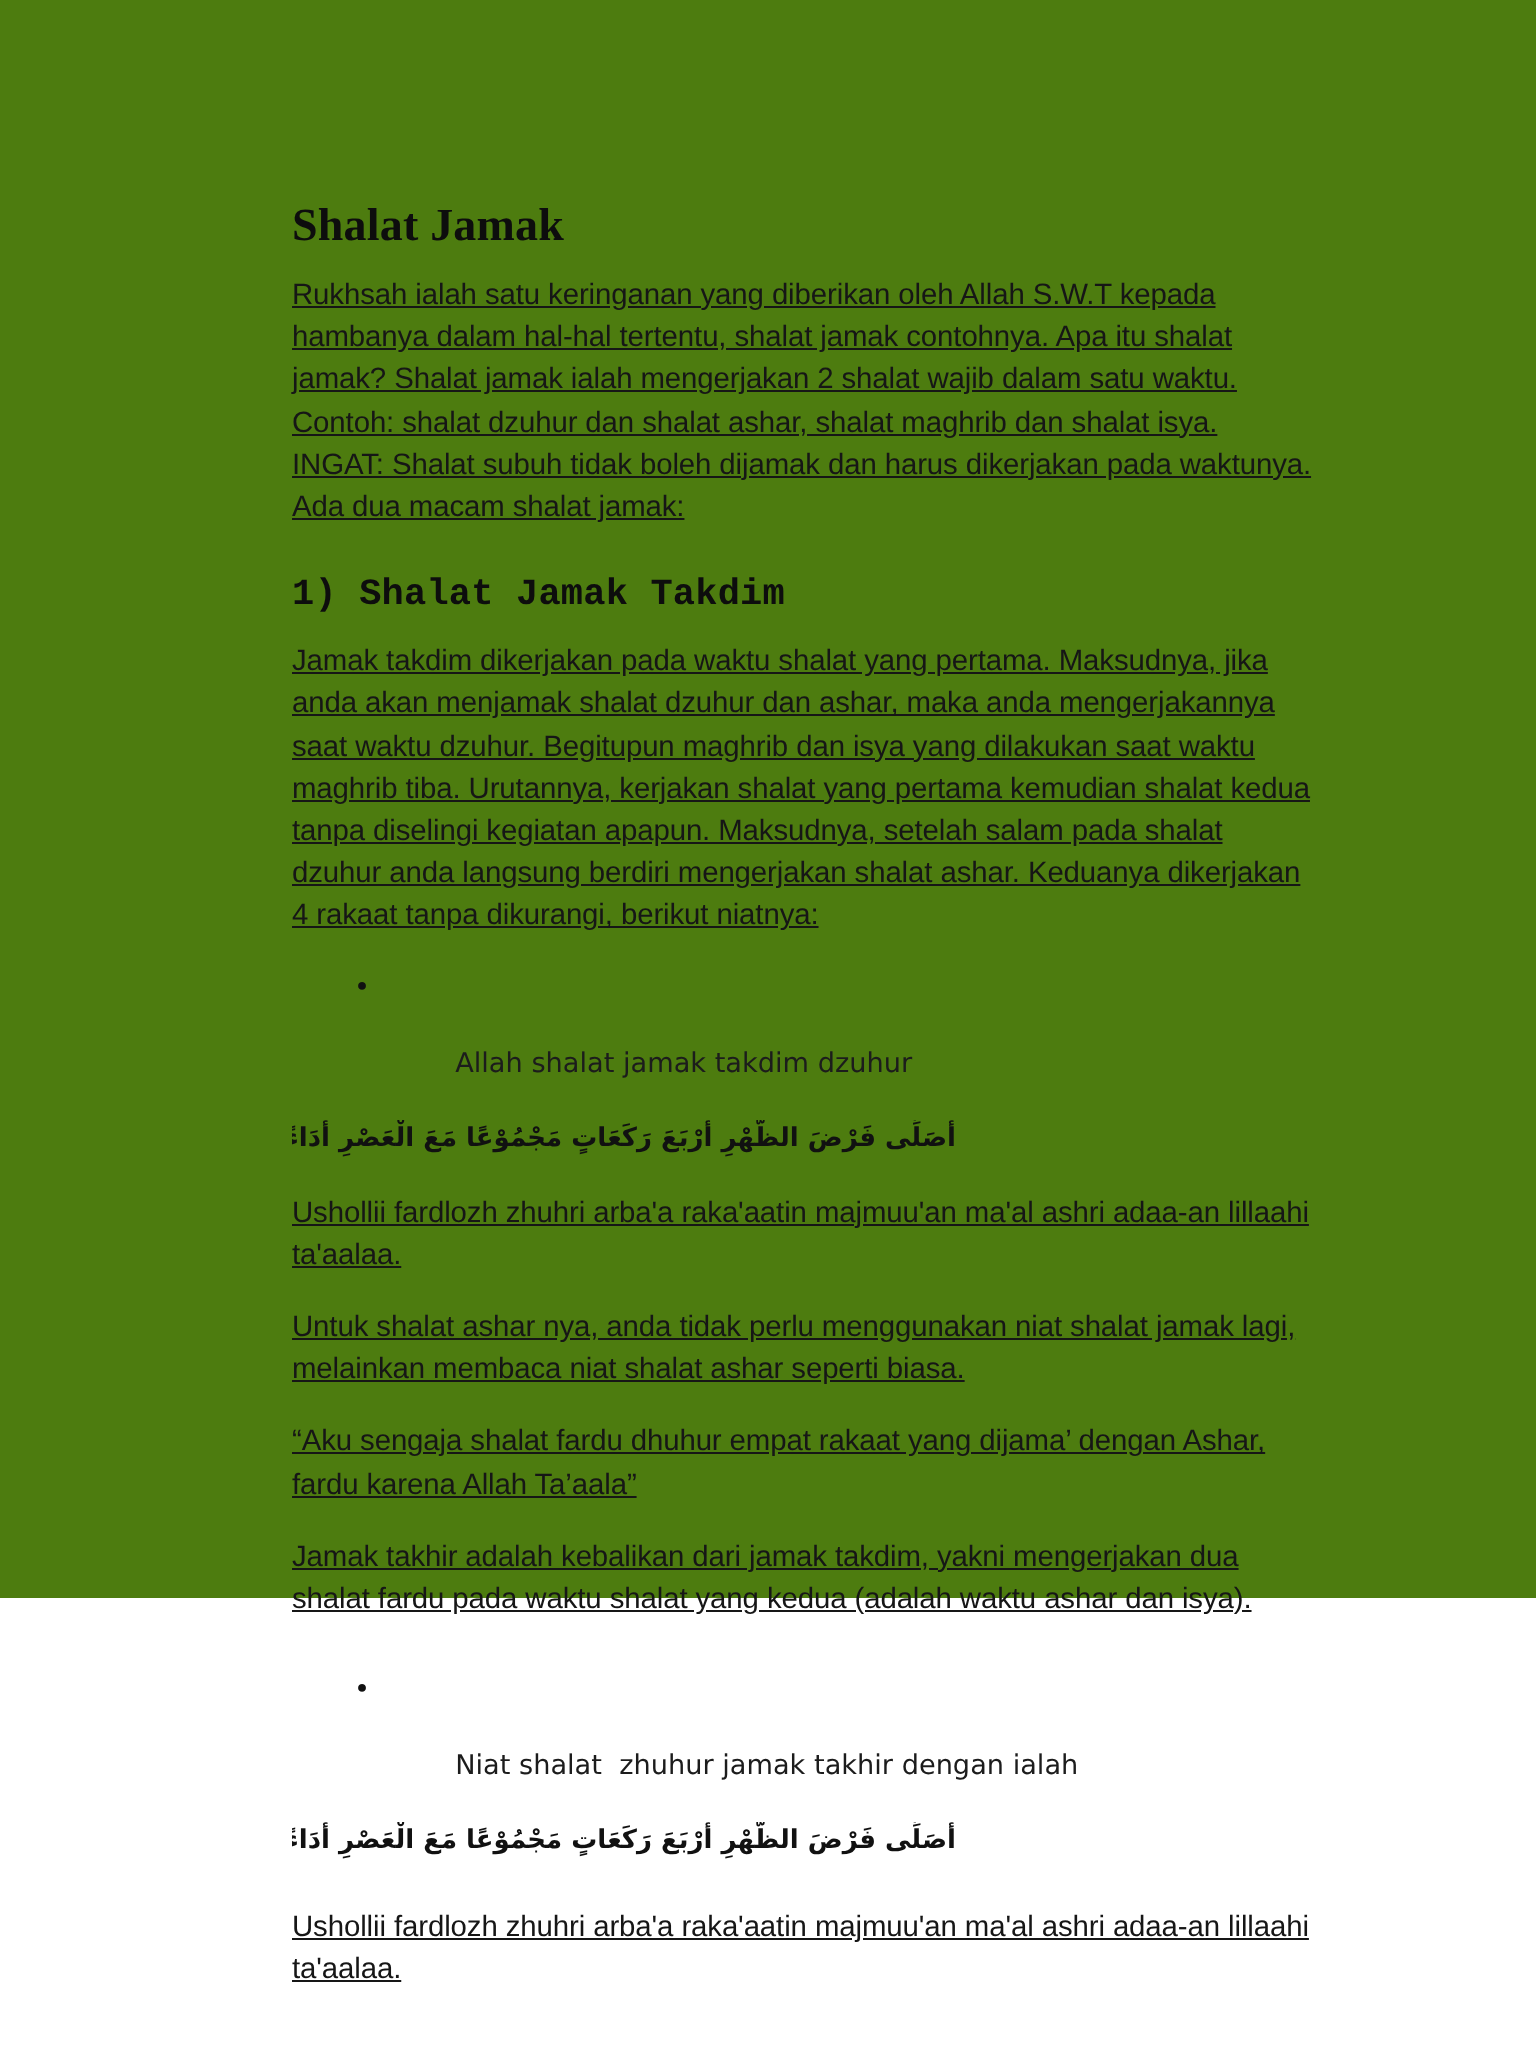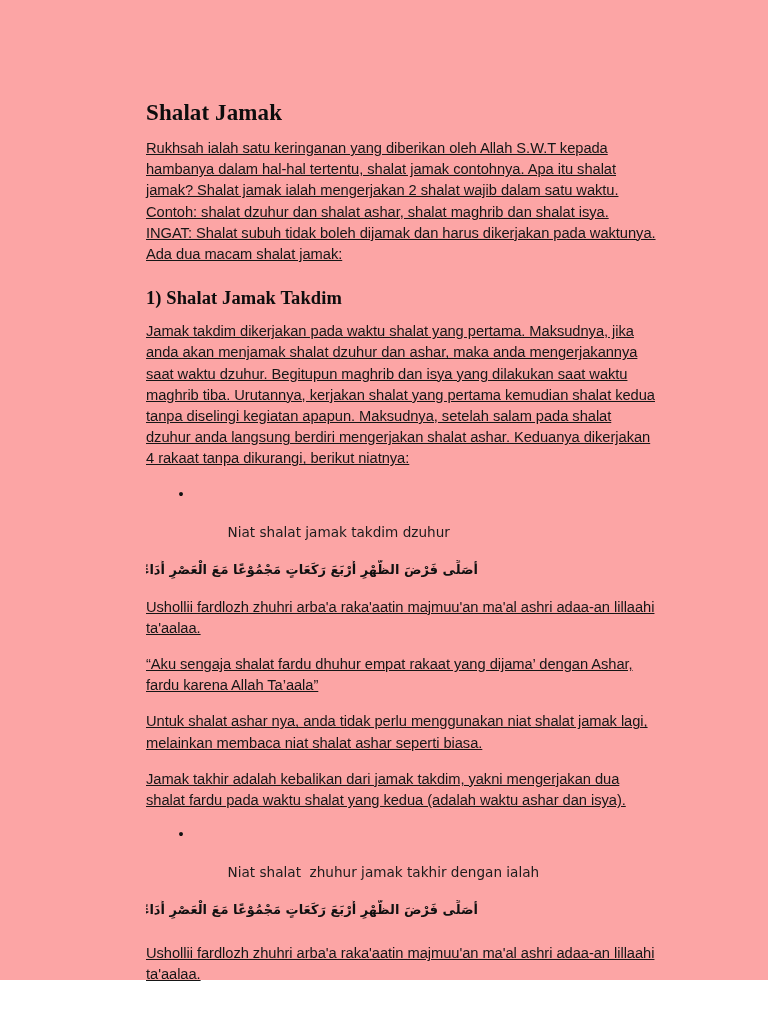--- a/index.html
+++ b/index.html
@@ -12,22 +12,22 @@
     height: 1024px;
     overflow: hidden;
     font-family: "Liberation Sans", sans-serif;
     color: #111111;
     -webkit-font-smoothing: antialiased;
   }
 
   .page {
     position: relative;
     width: 768px;
-    height: 980px;
-    background: #fca5a5;
+    height: 799px;
+    background: #4d7c0f;
     box-sizing: border-box;
   }
 
   .content {
     position: absolute;
     left: 146px;
     top: 99px;
     width: 512px;
   }
 
@@ -36,41 +36,41 @@
     font-family: "Liberation Serif", "DejaVu Serif", serif;
     font-weight: bold;
     font-size: 23px;
     line-height: 28px;
     letter-spacing: 0.1px;
     margin: 0 0 11px 0;
     color: #0d0d0d;
   }
 
   .section-heading {
-    font-family: Liberation Serif, serif;
+    font-family: Liberation Mono, monospace;
     font-weight: bold;
     font-size: 18.5px;
     line-height: 24px;
     letter-spacing: 0.1px;
     margin: 21px 0 11px 0;
     color: #0d0d0d;
   }
 
   
   .para {
     font-family: "Liberation Sans", sans-serif;
     font-size: 14.7px;
     line-height: 21.2px;
     margin: 0 0 15px 0;
     color: #161616;
     letter-spacing: -0.05px;
     text-decoration: underline;
   }
   .para.tight {
-    margin-bottom: 14px;
+    margin-bottom: 25px;
   }
   .para.last {
     margin-bottom: 0;
   }
 
   
   .niat-block {
     margin: 0 0 6px 0;
   }
   .bullet-row {
@@ -118,32 +118,32 @@
 
     <p class="para">Rukhsah ialah satu keringanan yang diberikan oleh Allah S.W.T kepada hambanya dalam hal-hal tertentu, shalat jamak contohnya. Apa itu shalat jamak? Shalat jamak ialah mengerjakan 2 shalat wajib dalam satu waktu. Contoh: shalat dzuhur dan shalat ashar, shalat maghrib dan shalat isya. INGAT: Shalat subuh tidak boleh dijamak dan harus dikerjakan pada waktunya. Ada dua macam shalat jamak:</p>
 
     <h2 class="section-heading">1) Shalat Jamak Takdim</h2>
 
     <p class="para">Jamak takdim dikerjakan pada waktu shalat yang pertama. Maksudnya, jika anda akan menjamak shalat dzuhur dan ashar, maka anda mengerjakannya saat waktu dzuhur. Begitupun maghrib dan isya yang dilakukan saat waktu maghrib tiba. Urutannya, kerjakan shalat yang pertama kemudian shalat kedua tanpa diselingi kegiatan apapun. Maksudnya, setelah salam pada shalat dzuhur anda langsung berdiri mengerjakan shalat ashar. Keduanya dikerjakan 4 rakaat tanpa dikurangi, berikut niatnya:</p>
 
     <div class="niat-block">
       <div class="bullet-row">
         <span class="marker">•</span>
-        <span>Niat shalat jamak takdim dzuhur</span>
+        <span>Allah shalat jamak takdim dzuhur</span>
       </div>
       <div class="arabic-line">أُصَلِّى فَرْضَ الظُّهْرِ أَرْبَعَ رَكَعَاتٍ مَجْمُوْعًا مَعَ الْعَصْرِ أَدَاءً لِلّٰهِ تَعَالَى</div>
     </div>
 
     <div class="spacer-12"></div>
 
     <p class="para">Ushollii fardlozh zhuhri arba'a raka'aatin majmuu'an ma'al ashri adaa-an lillaahi ta'aalaa.</p>
 
+    <p class="para">Untuk shalat ashar nya, anda tidak perlu menggunakan niat shalat jamak lagi, melainkan membaca niat shalat ashar seperti biasa.</p>
+
     <p class="para">“Aku sengaja shalat fardu dhuhur empat rakaat yang dijama’ dengan Ashar, fardu karena Allah Ta’aala”</p>
-
-    <p class="para">Untuk shalat ashar nya, anda tidak perlu menggunakan niat shalat jamak lagi, melainkan membaca niat shalat ashar seperti biasa.</p>
 
 
     <p class="para tight">Jamak takhir adalah kebalikan dari jamak takdim, yakni mengerjakan dua shalat fardu pada waktu shalat yang kedua (adalah waktu ashar dan isya).</p>
 
     <div class="niat-block">
       <div class="bullet-row">
         <span class="marker">•</span>
         <span>Niat shalat  zhuhur jamak takhir dengan ialah</span>
       </div>
       <div class="arabic-line">أُصَلِّى فَرْضَ الظُّهْرِ أَرْبَعَ رَكَعَاتٍ مَجْمُوْعًا مَعَ الْعَصْرِ أَدَاءً لِلّٰهِ تَعَالَى</div>

